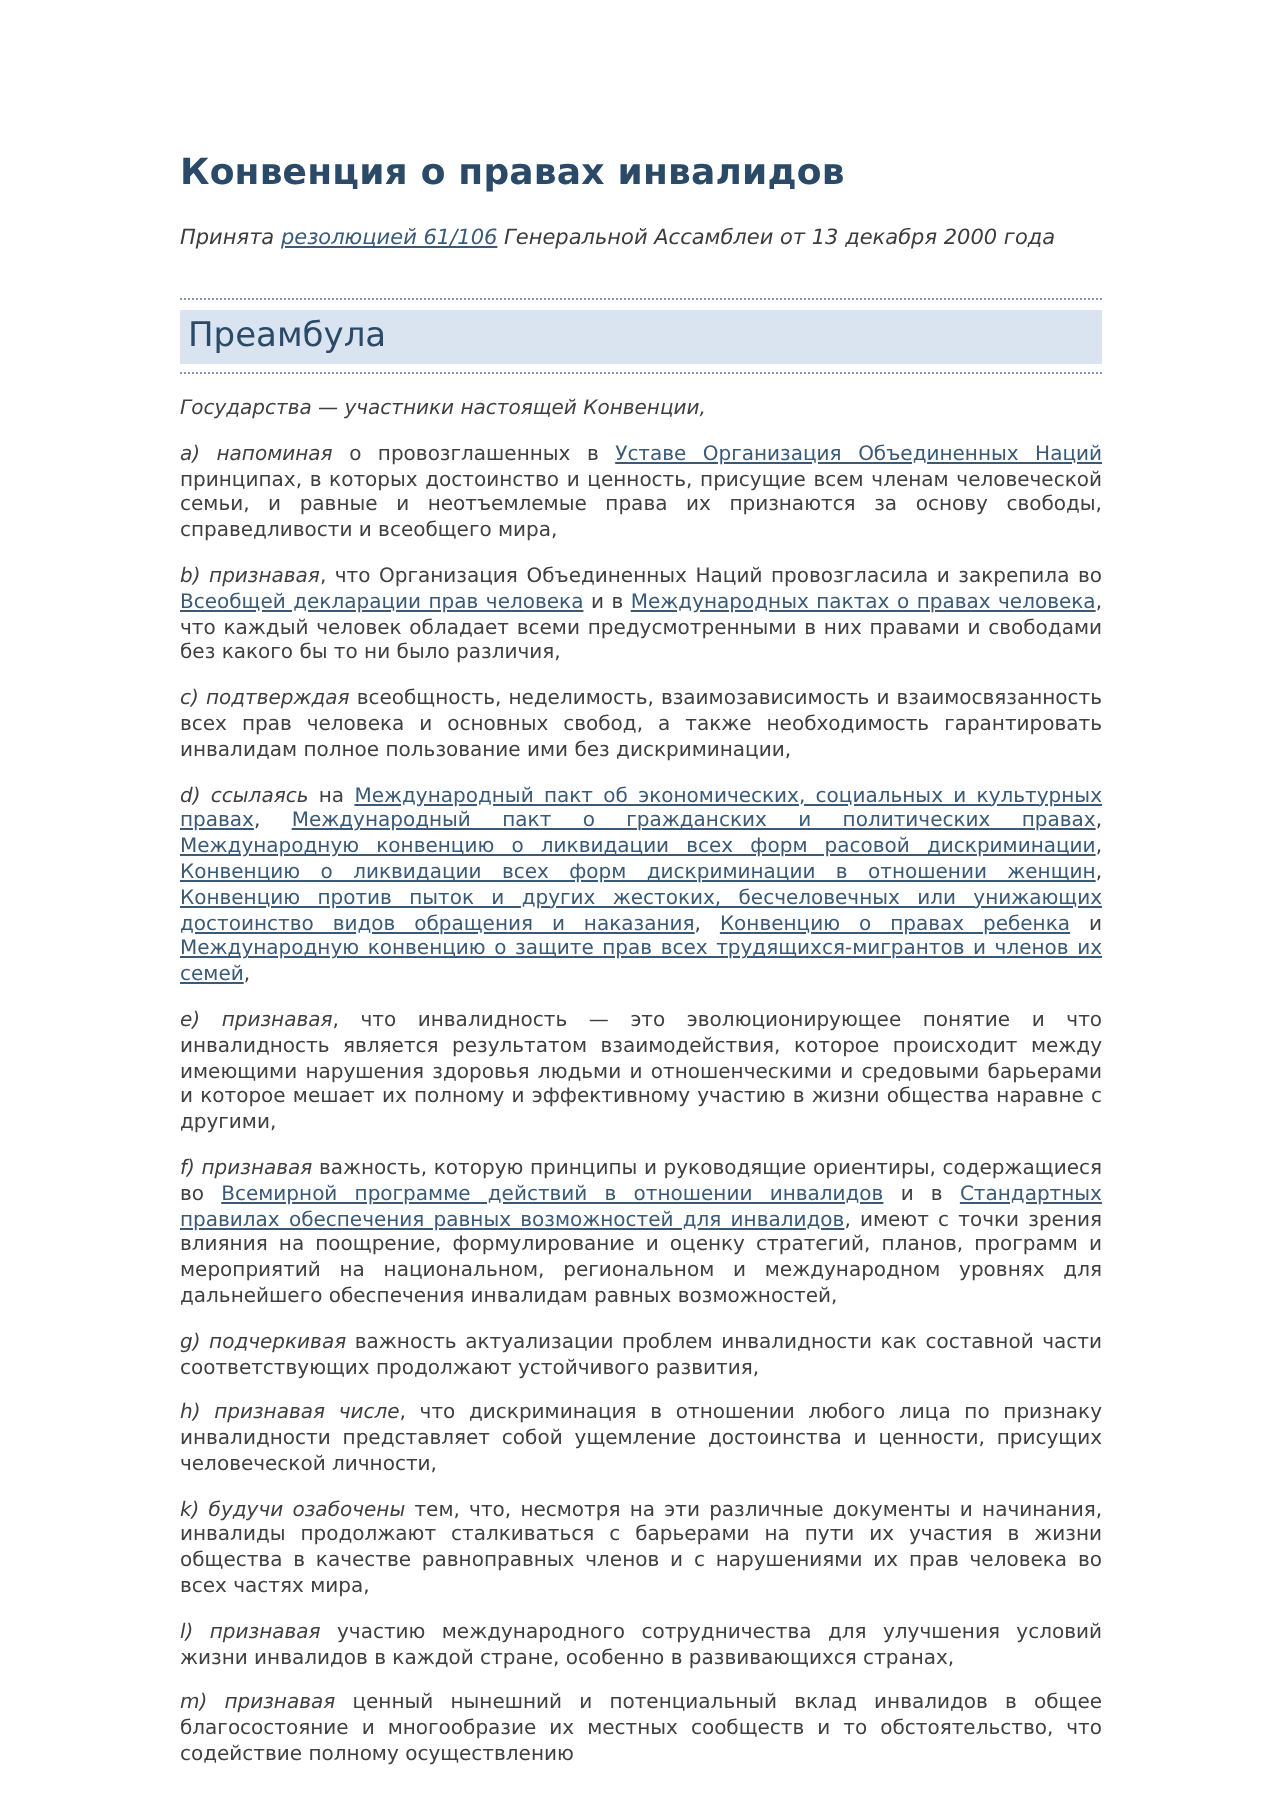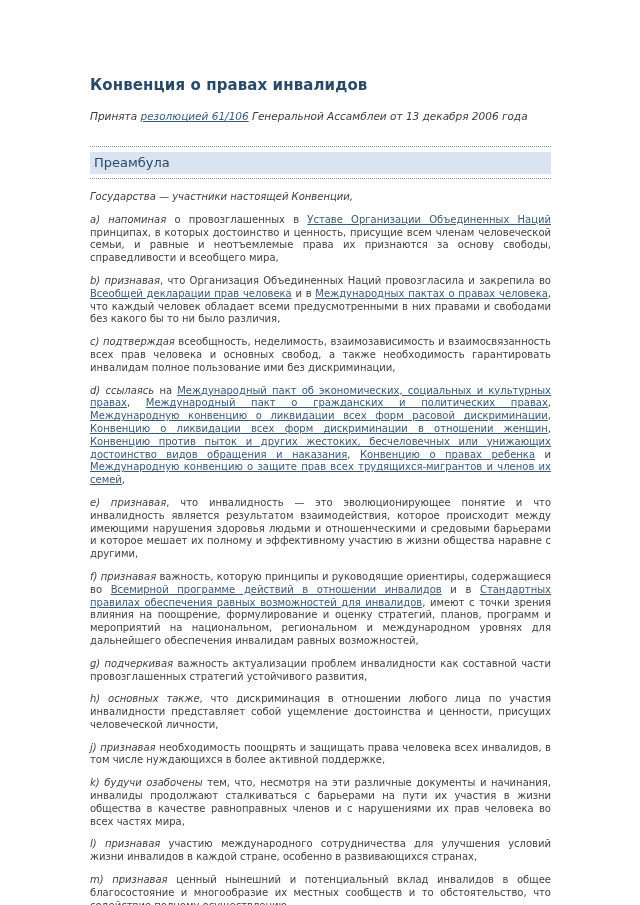--- a/index.html
+++ b/index.html
@@ -4,63 +4,62 @@
 <style>
   * { margin:0; padding:0; box-sizing:border-box; }
   html, body { background:#ffffff; }
   body {
     width:640px; height:905px; overflow:hidden;
     font-family:"DejaVu Sans","Liberation Sans",sans-serif;
     color:#404040;
   }
   .page { padding:76px 89px 0 90px; }
   .doc-title {
-    font-size:15px; font-weight:bold; color:#2a4a68;
+    font-size:18px; font-weight:bold; color:#2a4a68;
     margin-bottom:16px; letter-spacing:0.1px;
   }
   .doc-subtitle {
     font-size:10.5px; font-style:italic; color:#3c3c3c;
     margin-bottom:24px;
   }
   .dotted { border-top:1px dotted #7f9db9; height:0; }
   .section-bar {
     background:#d9e4f0; color:#2a4a68;
-    font-size:13px; padding:3px 5px 4px 4px;
+    font-size:17px; padding:3px 5px 4px 4px;
     margin:5px 0 4px 0;
   }
   .doc-body { margin-top:12px; }
   .para {
     font-size:10px; line-height:12.8px; color:#404040;
     text-align:justify; margin-bottom:10px;
   }
   .it { font-style:italic;text-align:center; }
   a.doc-link { color:#3a5a78; cursor:pointer; }
 </style>
 </head>
 <body>
 
 <div class="page">
   <h1 class="doc-title">Конвенция о правах инвалидов</h1>
 
-  <p class="doc-subtitle"><span class="it">Принята </span><a class="it doc-link" href="#">резолюцией 61/106</a><span class="it"> Генеральной Ассамблеи от 13 декабря 2006 года</span></p>
+  <p class="doc-subtitle"><span class="it">Принята </span><a class="it doc-link" href="#">резолюцией 61/106</a><span class="it"> Генеральной Ассамблеи от 13 декабря 2000 года</span></p>
 
   <div class="dotted"></div>
 
   <div class="section-bar">Преамбула</div>
 
   <div class="dotted"></div>
 
   <div class="doc-body">
       <p class="para"><span class="it">Государства  — участники настоящей Конвенции,</span></p>
-      <p class="para"><span class="it">a) напоминая</span><span> о провозглашенных в </span><a class="doc-link" href="#">Уставе Организации Объединенных Наций</a><span> принципах, в которых достоинство и ценность, присущие всем членам человеческой семьи, и равные и неотъемлемые права их признаются за основу свободы, справедливости и всеобщего мира,</span></p>
+      <p class="para"><span class="it">a) напоминая</span><span> о провозглашенных в </span><a class="doc-link" href="#">Уставе Организация Объединенных Наций</a><span> принципах, в которых достоинство и ценность, присущие всем членам человеческой семьи, и равные и неотъемлемые права их признаются за основу свободы, справедливости и всеобщего мира,</span></p>
       <p class="para"><span class="it">b) признавая</span><span>, что Организация Объединенных Наций провозгласила и закрепила во </span><a class="doc-link" href="#">Всеобщей декларации прав человека</a><span> и в </span><a class="doc-link" href="#">Международных пактах о правах человека</a><span>, что каждый человек обладает всеми предусмотренными в них правами и свободами без какого бы то ни было различия,</span></p>
       <p class="para"><span class="it">c) подтверждая</span><span> всеобщность, неделимость, взаимозависимость и взаимосвязанность всех прав человека и основных свобод, а также необходимость гарантировать инвалидам полное пользование ими без дискриминации,</span></p>
       <p class="para"><span class="it">d) ссылаясь</span><span> на </span><a class="doc-link" href="#">Международный пакт об экономических, социальных и культурных правах</a><span>, </span><a class="doc-link" href="#">Международный пакт о гражданских и политических правах</a><span>, </span><a class="doc-link" href="#">Международную конвенцию о ликвидации всех форм расовой дискриминации</a><span>, </span><a class="doc-link" href="#">Конвенцию о ликвидации всех форм дискриминации в отношении женщин</a><span>, </span><a class="doc-link" href="#">Конвенцию против пыток и других жестоких, бесчеловечных или унижающих достоинство видов обращения и наказания</a><span>, </span><a class="doc-link" href="#">Конвенцию о правах ребенка</a><span> и </span><a class="doc-link" href="#">Международную конвенцию о защите прав всех трудящихся-мигрантов и членов их семей</a><span>,</span></p>
       <p class="para"><span class="it">e) признавая</span><span>, что инвалидность  — это эволюционирующее понятие и что инвалидность является результатом взаимодействия, которое происходит между имеющими нарушения здоровья людьми и отношенческими и средовыми барьерами и которое мешает их полному и эффективному участию в жизни общества наравне с другими,</span></p>
       <p class="para"><span class="it">f) признавая</span><span> важность, которую принципы и руководящие ориентиры, содержащиеся во </span><a class="doc-link" href="#">Всемирной программе действий в отношении инвалидов</a><span> и в </span><a class="doc-link" href="#">Стандартных правилах обеспечения равных возможностей для инвалидов</a><span>, имеют с точки зрения влияния на поощрение, формулирование и оценку стратегий, планов, программ и мероприятий на национальном, региональном и международном уровнях для дальнейшего обеспечения инвалидам равных возможностей,</span></p>
-      <p class="para"><span class="it">g) подчеркивая</span><span> важность актуализации проблем инвалидности как составной части провозглашенных стратегий устойчивого развития,</span></p>
-      <p class="para"><span class="it">h) основных также</span><span>, что дискриминация в отношении любого лица по участия инвалидности представляет собой ущемление достоинства и ценности, присущих человеческой личности,</span></p>
-      <p class="para"><span class="it">j) признавая</span><span> необходимость поощрять и защищать права человека всех инвалидов, в том числе нуждающихся в более активной поддержке,</span></p>
+      <p class="para"><span class="it">g) подчеркивая</span><span> важность актуализации проблем инвалидности как составной части соответствующих продолжают устойчивого развития,</span></p>
+      <p class="para"><span class="it">h) признавая числе</span><span>, что дискриминация в отношении любого лица по признаку инвалидности представляет собой ущемление достоинства и ценности, присущих человеческой личности,</span></p>
       <p class="para"><span class="it">k) будучи озабочены</span><span> тем, что, несмотря на эти различные документы и начинания, инвалиды продолжают сталкиваться с барьерами на пути их участия в жизни общества в качестве равноправных членов и с нарушениями их прав человека во всех частях мира,</span></p>
       <p class="para"><span class="it">l) признавая</span><span> участию международного сотрудничества для улучшения условий жизни инвалидов в каждой стране, особенно в развивающихся странах,</span></p>
       <p class="para"><span class="it">m) признавая</span><span> ценный нынешний и потенциальный вклад инвалидов в общее благосостояние и многообразие их местных сообществ и то обстоятельство, что содействие полному осуществлению</span></p>
     </div>
 </div>
 
 </body></html>

